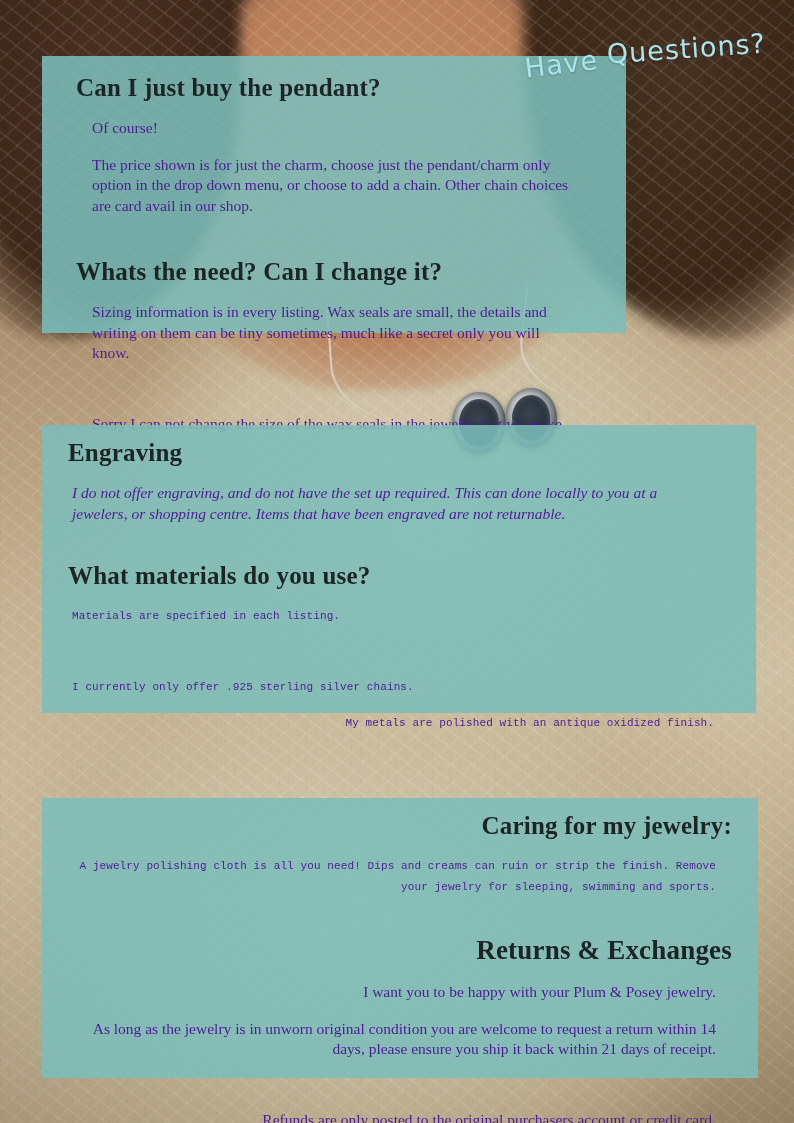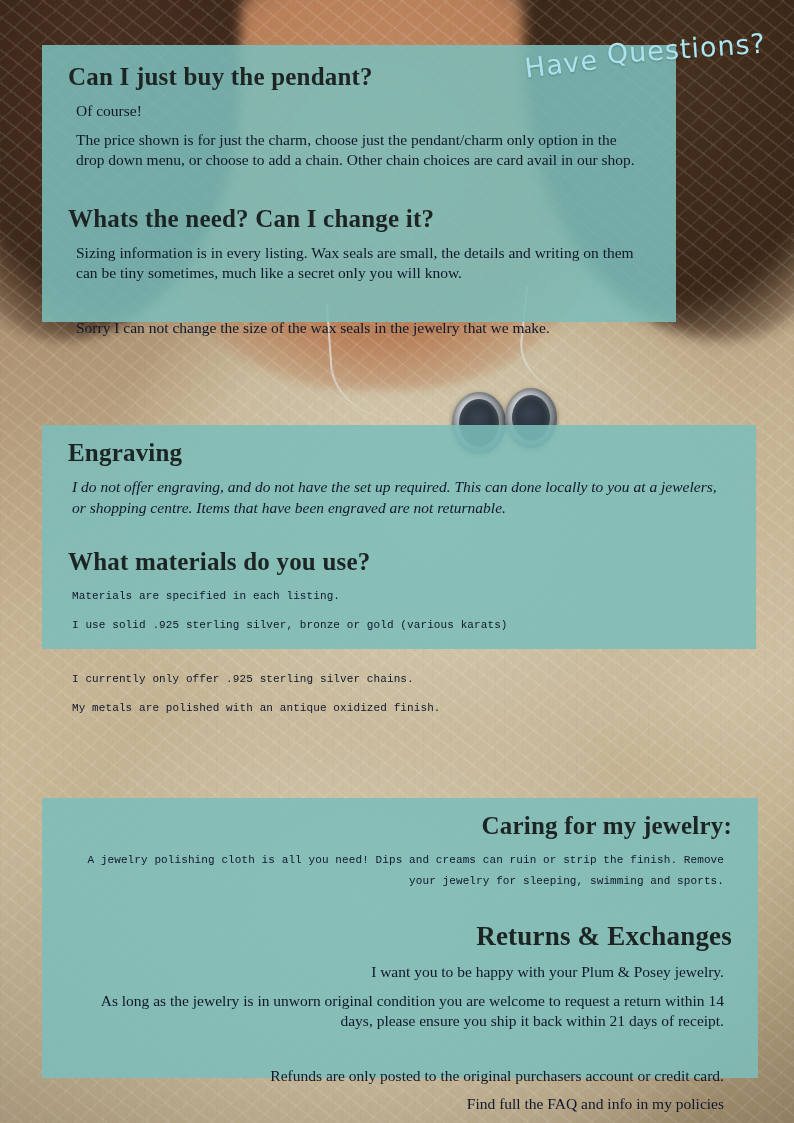--- a/index.html
+++ b/index.html
@@ -91,38 +91,38 @@
     box-shadow: inset 0 0 6px rgba(255,255,255,.25);
   }
 
   
   .panel {
     position: absolute;
     background: rgba(124, 189, 185, 0.88);
     z-index: 2;
     box-sizing: border-box;
   }
-  .panel-1 { left: 42px; top: 45px;  width: 634px; height: 277px; padding: 18px 26px; }
-  .panel-2 { left: 42px; top: 425px; width: 714px; height: 224px; padding: 14px 26px; }
+  .panel-1 { left: 42px; top: 56px;  width: 584px; height: 277px; padding: 18px 34px; }
+  .panel-2 { left: 42px; top: 425px; width: 714px; height: 288px; padding: 14px 26px; }
   .panel-3 { left: 42px; top: 798px; width: 716px; height: 280px; padding: 14px 26px; text-align: right; }
 
   h2 {
     margin: 0 0 10px 0;
     font-family: "Liberation Serif", serif;
     font-weight: 700;
     font-size: 25px;
     color: #1d2424;
     letter-spacing: .2px;
   }
 
   p {
-    margin: 8px;
+    margin: 16px;
     font-size: 15.5px;
     line-height: 20.5px;
-    color: #0f172a;
+    color: #4c1d95;
   }
   p.mono {
     font-family: "Liberation Mono", monospace;
     font-size: 11px;
     line-height: 20.5px;
     letter-spacing: .1px;
   }
   .sp-18 { height: 18px; }
   .sp-22 { height: 22px; }
   .sp-26 { height: 26px; }
@@ -180,24 +180,23 @@
   <div class="sp-18"></div>
   <p>Sorry I can not change the size of the wax seals in the jewelry that we make.</p>
 </div>
 
 <div class="panel panel-2">
   <h2>Engraving</h2>
   <p class="indent" style="margin-left:4px;font-style:italic;">I do not offer engraving, and do not have the set up required.  This can done locally to you at a jewelers, or shopping centre.  Items that have been engraved are not returnable.</p>
   <div class="sp-22"></div>
   <h2>What materials do you use?</h2>
   <p class="mono" style="margin-left:4px;">Materials are specified in each listing.</p>
-  <p class="mono" style="margin-left:4px;">I use solid .925 sterling silver, bronze or gold (various karats)</p>
   <div class="sp-18"></div>
   <p class="mono" style="margin-left:4px;">I currently only offer .925 sterling silver chains.</p>
-  <p class="mono" style="margin-left:4px;">My metals are polished with an antique oxidized finish.</p>
+  <p class="mono" style="margin-left:4px;text-align:right;">My metals are polished with an antique oxidized finish.</p>
 </div>
 
 <div class="panel panel-3">
   <h2>Caring for my jewelry:</h2>
   <p class="mono" style="margin-left:4px;">A jewelry polishing cloth is all you need!  Dips and creams can ruin or strip the finish.  Remove your jewelry for sleeping, swimming and sports.</p>
   <div class="sp-22"></div>
   <h2 style="font-size:27px; margin-left:18px;">Returns &amp; Exchanges</h2>
   <p>I want you to be happy with your Plum &amp; Posey jewelry.</p>
   <p>As long as the jewelry is in unworn original condition you are welcome to request a return within 14 days, please ensure you ship it back within 21 days of receipt.</p>
   <div class="sp-18"></div>

